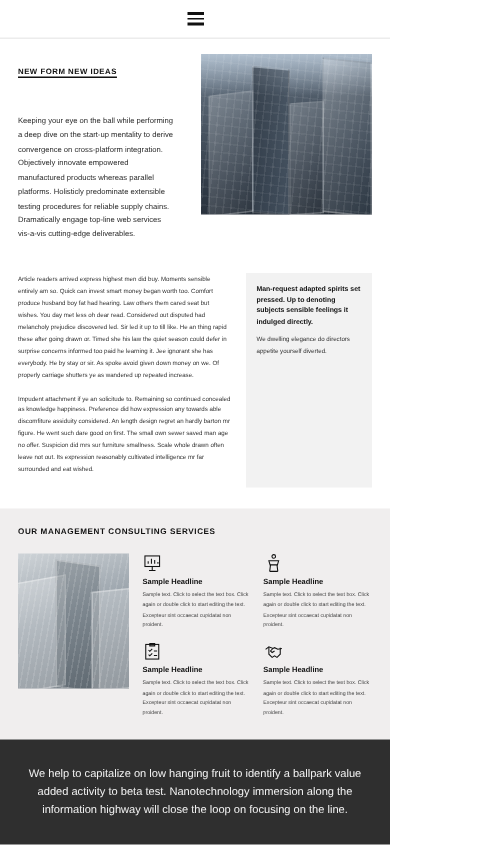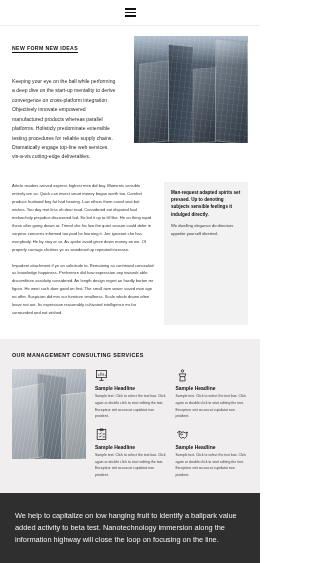--- a/index.html
+++ b/index.html
@@ -103,21 +103,21 @@
     background: repeating-linear-gradient(100deg, rgba(255,255,255,0.12) 0 1px, rgba(0,0,0,0) 1px 4px);
   }
   .svc-grid { flex: 1; display: grid; grid-template-columns: 1fr 1fr; gap: 8px 8px; }
   .svc-card .ico { width: 13px; height: 13px; margin-bottom: 3px; color: #111; }
   .svc-card .ico svg { width: 100%; height: 100%; display: block; }
   .svc-h { font-size: 5px; font-weight: bold; color: #111; margin-bottom: 2px; }
   .svc-p { font-size: 3.5px; line-height: 1.9; color: #444; }
 
   
   .cta { background: #2f2f2f; color: #fff; padding: 17px 15px 19px 15px; }
-  .cta-text { font-size: 7.4px; line-height: 1.62; color: #f3f3f3; }
+  .cta-text { font-size: 7.4px; line-height: 1.62; text-align: center; color: #f3f3f3; }
 </style>
 </head>
 <body>
 
 <div class="page">
 
   <div class="header">
     <div class="burger">
       <span></span>
       <span></span>

